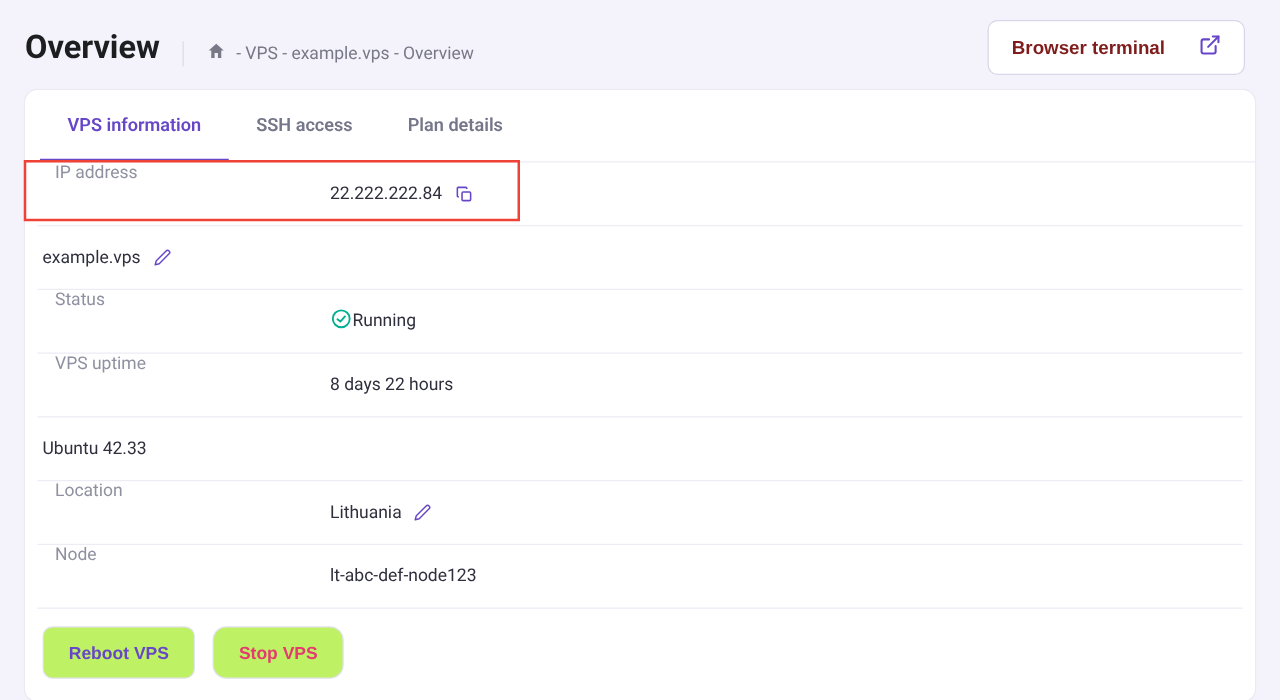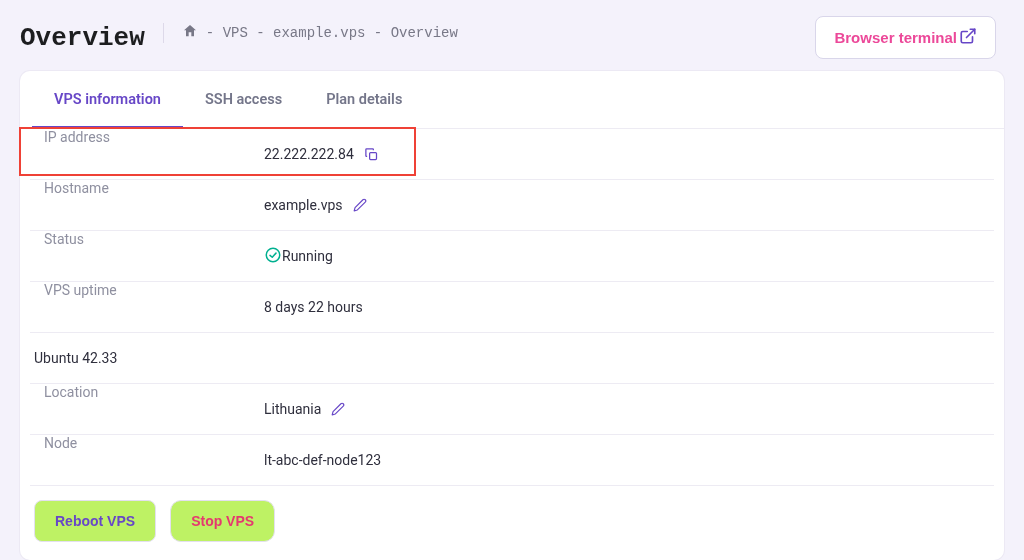--- a/index.html
+++ b/index.html
@@ -11,22 +11,21 @@
       overflow: hidden;
     }
     .header {
       display: flex;
       align-items: center;
       justify-content: space-between;
       padding: 16px 28px 12px 20px;
     }
     .header-left {
       display: flex;
-      align-items: flex-start;
-      font-family: Liberation Mono, monospace;
+      align-items: flex-end;
     }
     .page-title {
       font-size: 26px;
       font-weight: 700;
       color: #1d1e20;
       margin-right: 18px;
     }
     .breadcrumb {
       display: flex;
       align-items: center;
@@ -35,26 +34,26 @@
       color: #787887;
       font-size: 14px;
     }
     .breadcrumb .home-icon {
       margin-right: 8px;
       color: #787887;
     }
     .browser-terminal-btn {
       display: flex;
       align-items: center;
-      gap: 2px;
+      gap: 27px;
       background: #fff;
       border: 1px solid #d9d6ea;
       border-radius: 8px;
       padding: 10px 18px;
-      color: #ec4899;
+      color: #7f1d1d;
       font-weight: 600;
       font-size: 15px;
       cursor: pointer;
     }
     .browser-terminal-btn svg { stroke: #6747c7; }
     .card {
       background: #fff;
       border-radius: 10px;
       margin: 0 20px 20px 20px;
       box-shadow: 0 0 0 1px #ece9f4;
@@ -168,21 +167,20 @@
         <span class="copy-icon">
           <svg width="15" height="15" viewBox="0 0 24 24" fill="none" stroke="#6747c7" stroke-width="2">
               <rect x="9" y="9" width="11" height="11" rx="1.5"></rect>
               <path d="M5 15H4a1 1 0 0 1-1-1V4a1 1 0 0 1 1-1h10a1 1 0 0 1 1 1v1"></path>
             </svg>
         </span>
       </div>
     </div>
 
     <div class="row">
-      <div class="row-label">Hostname</div>
       <div class="row-value">
         <span>example.vps</span>
         <span class="edit-icon">
           <svg width="14" height="14" viewBox="0 0 24 24" fill="none" stroke="#6747c7" stroke-width="2" stroke-linecap="round" stroke-linejoin="round">
               <path d="M17 3a2.8 2.8 0 0 1 4 4L7.5 20.5 2 22l1.5-5.5L17 3z"></path>
             </svg>
         </span>
       </div>
     </div>
 

